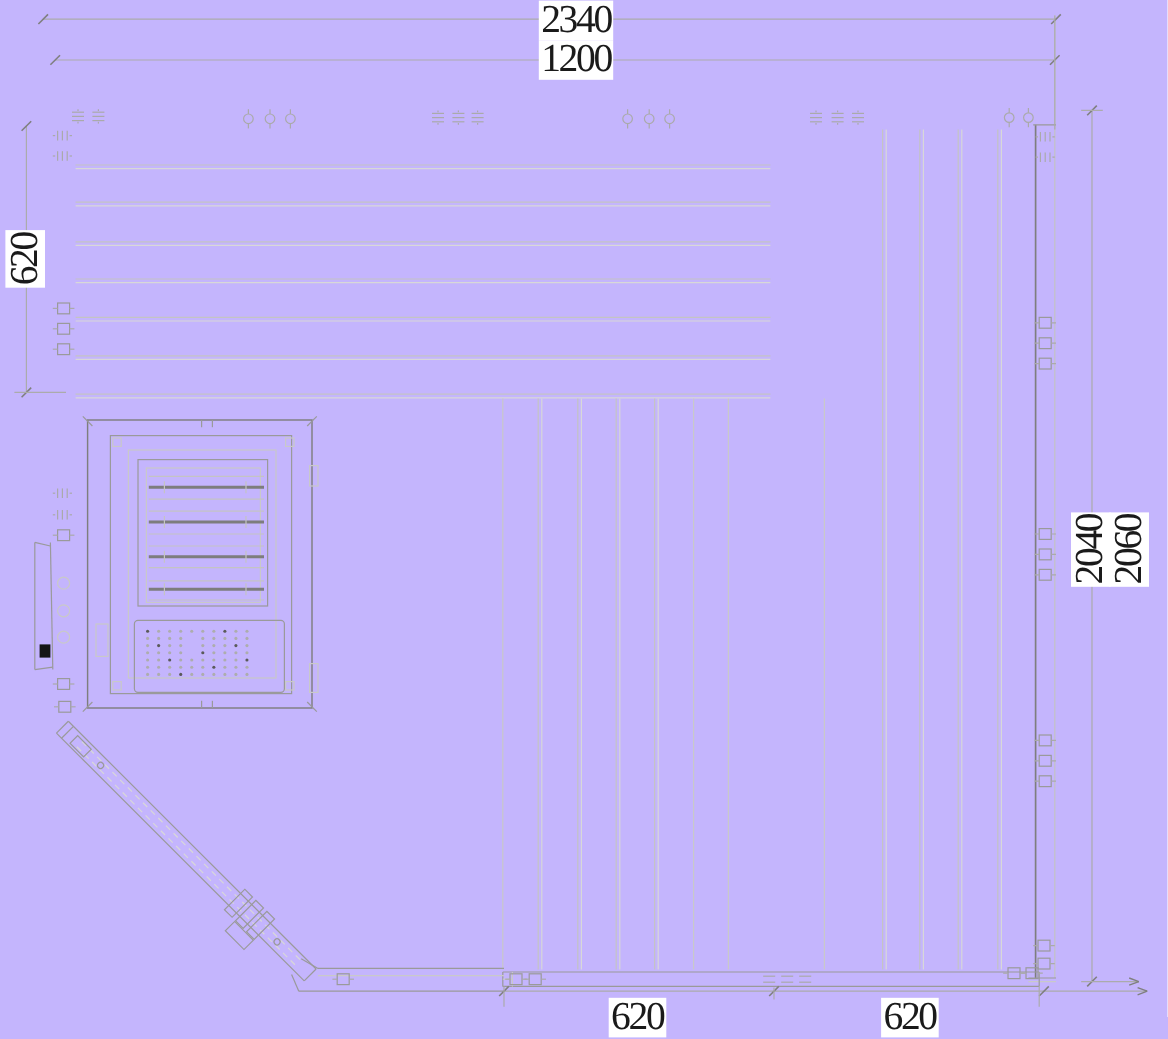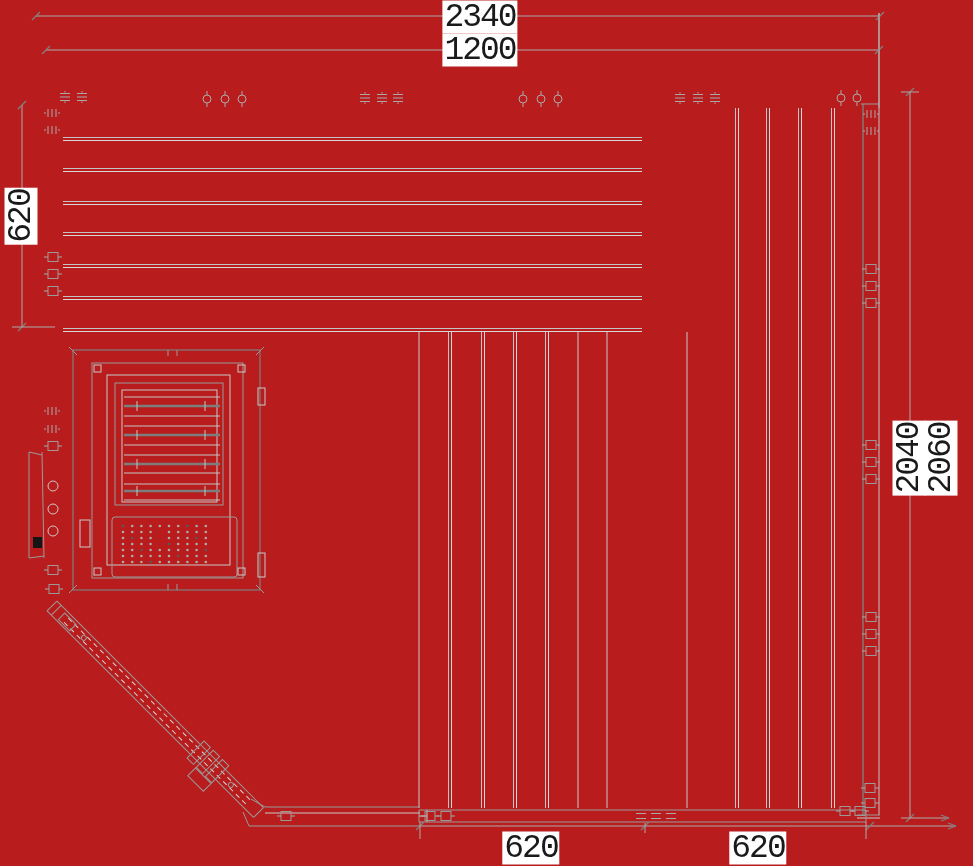--- a/index.html
+++ b/index.html
@@ -1,18 +1,18 @@
 <!DOCTYPE html>
 <html><head>
 <meta charset="utf-8">
 <style>
   html,body{margin:0;padding:0;background:#ffffff;}
   .stage{
-    position:relative;width:973px;height:866px;background:#b91c1c;
-    font-family:Liberation Mono, monospace;overflow:hidden;
+    position:relative;width:973px;height:866px;background:#c4b5fd;
+    font-family:Liberation Serif, serif;overflow:hidden;
   }
   .stage svg{position:absolute;left:0;top:0;}
   .dimtext{
     position:absolute;color:#1a1a1a;font-size:33px;line-height:1;
     letter-spacing:-2px;white-space:nowrap;background:#fff;padding:0 2px;
     transform:translate(-50%,-50%);
   }
   .dimtext.vert{transform:translate(-50%,-50%) rotate(-90deg);}
 </style>
 </head>

